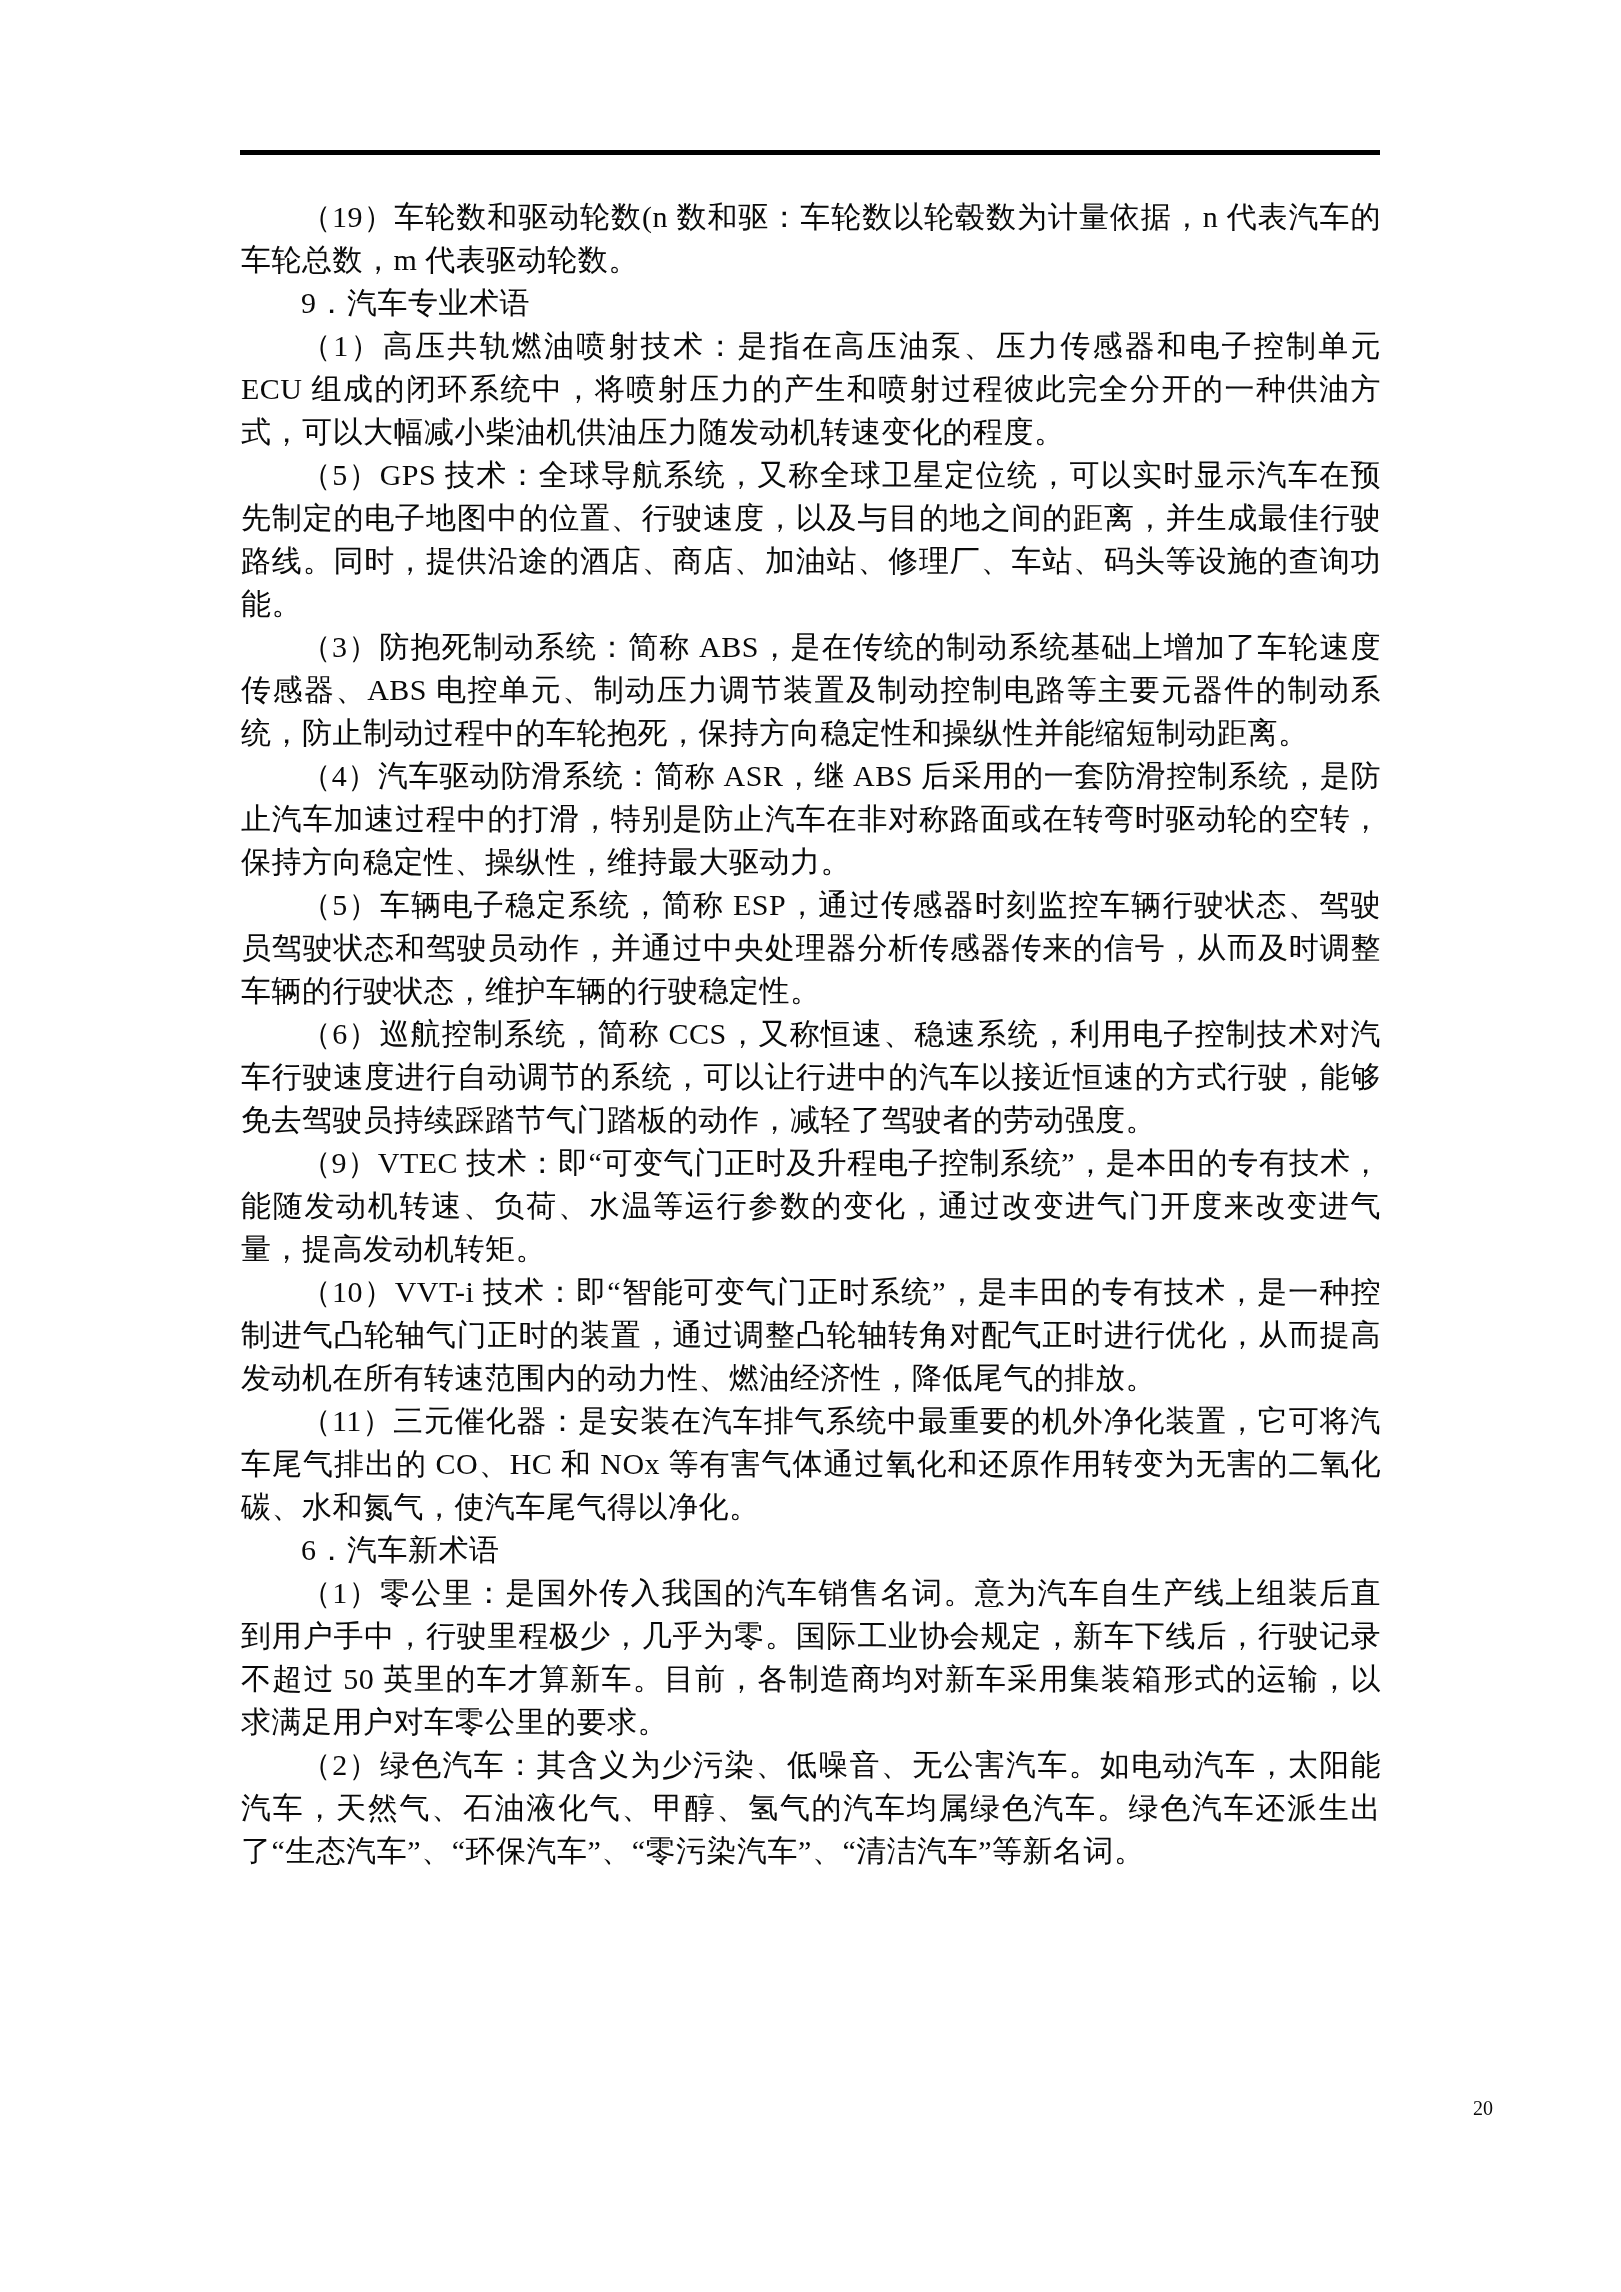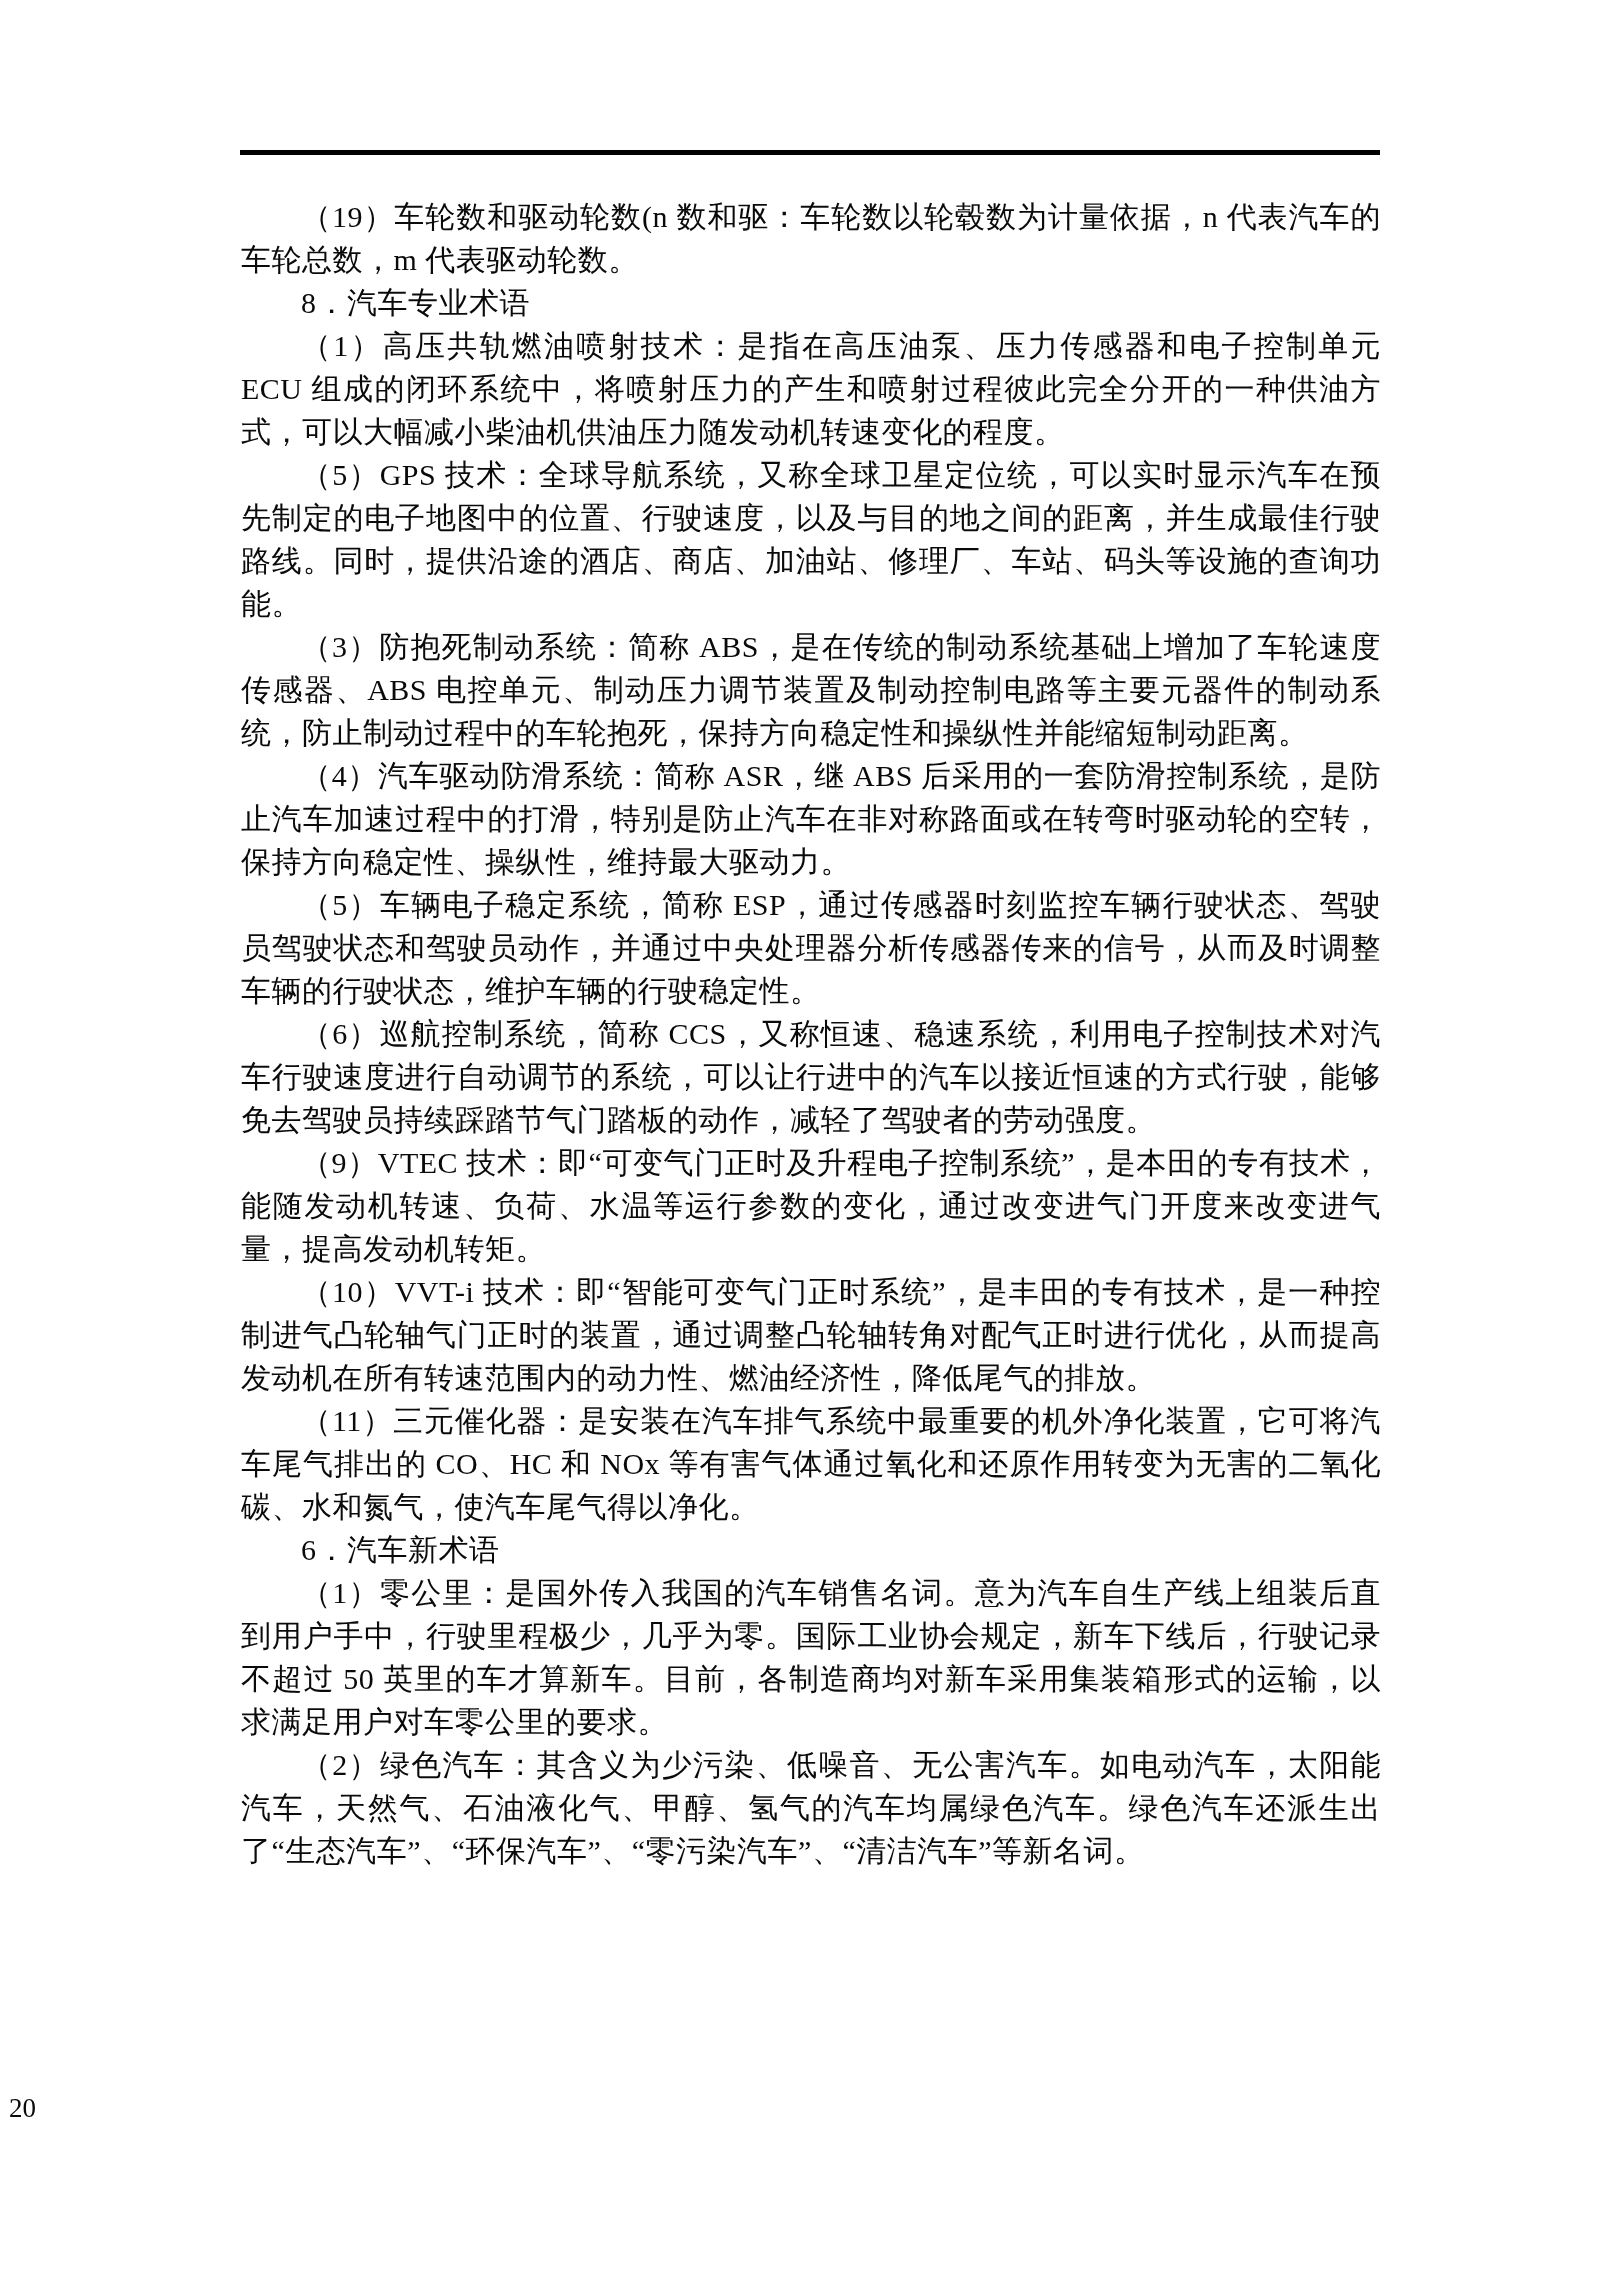--- a/index.html
+++ b/index.html
@@ -44,36 +44,36 @@
     margin: 0;
     padding: 0;
     text-indent: 2em;
   }
   .content sub {
     font-size: 0.62em;
     line-height: 0;
   }
   .page-number {
     position: absolute;
-    left: 9px;
+    left: 0;
     top: 2092px;
     width: 100%;
-    text-align: left;
-    font-size: 27px;
+    text-align: right;
+    font-size: 20px;
     line-height: 33px;
   }
 </style>
 </head>
 <body>
 
 <div class="page">
   <div class="header-rule"></div>
   <div class="content">
       <p><span>（19）车轮数和驱动轮数(n 数和驱：车轮数以轮毂数为计量依据，n 代表汽车的车轮总数，m 代表驱动轮数。</span></p>
-      <p><span>8．汽车专业术语</span></p>
+      <p><span>9．汽车专业术语</span></p>
       <p><span>（1）高压共轨燃油喷射技术：是指在高压油泵、压力传感器和电子控制单元 ECU 组成的闭环系统中，将喷射压力的产生和喷射过程彼此完全分开的一种供油方式，可以大幅减小柴油机供油压力随发动机转速变化的程度。</span></p>
       <p><span>（5）GPS 技术：全球导航系统，又称全球卫星定位统，可以实时显示汽车在预先制定的电子地图中的位置、行驶速度，以及与目的地之间的距离，并生成最佳行驶路线。同时，提供沿途的酒店、商店、加油站、修理厂、车站、码头等设施的查询功能。</span></p>
       <p><span>（3）防抱死制动系统：简称 ABS，是在传统的制动系统基础上增加了车轮速度传感器、ABS 电控单元、制动压力调节装置及制动控制电路等主要元器件的制动系统，防止制动过程中的车轮抱死，保持方向稳定性和操纵性并能缩短制动距离。</span></p>
       <p><span>（4）汽车驱动防滑系统：简称 ASR，继 ABS 后采用的一套防滑控制系统，是防止汽车加速过程中的打滑，特别是防止汽车在非对称路面或在转弯时驱动轮的空转，保持方向稳定性、操纵性，维持最大驱动力。</span></p>
       <p><span>（5）车辆电子稳定系统，简称 ESP，通过传感器时刻监控车辆行驶状态、驾驶员驾驶状态和驾驶员动作，并通过中央处理器分析传感器传来的信号，从而及时调整车辆的行驶状态，维护车辆的行驶稳定性。</span></p>
       <p><span>（6）巡航控制系统，简称 CCS，又称恒速、稳速系统，利用电子控制技术对汽车行驶速度进行自动调节的系统，可以让行进中的汽车以接近恒速的方式行驶，能够免去驾驶员持续踩踏节气门踏板的动作，减轻了驾驶者的劳动强度。</span></p>
       <p><span>（9）VTEC 技术：即“可变气门正时及升程电子控制系统”，是本田的专有技术，能随发动机转速、负荷、水温等运行参数的变化，通过改变进气门开度来改变进气量，提高发动机转矩。</span></p>
       <p><span>（10）VVT-i 技术：即“智能可变气门正时系统”，是丰田的专有技术，是一种控制进气凸轮轴气门正时的装置，通过调整凸轮轴转角对配气正时进行优化，从而提高发动机在所有转速范围内的动力性、燃油经济性，降低尾气的排放。</span></p>
       <p><span>（11）三元催化器：是安装在汽车排气系统中最重要的机外净化装置，它可将汽车尾气排出的 CO、HC 和 NOx 等有害气体通过氧化和还原作用转变为无害的二氧化碳、水和氮气，使汽车尾气得以净化。</span></p>
       <p><span>6．汽车新术语</span></p>

